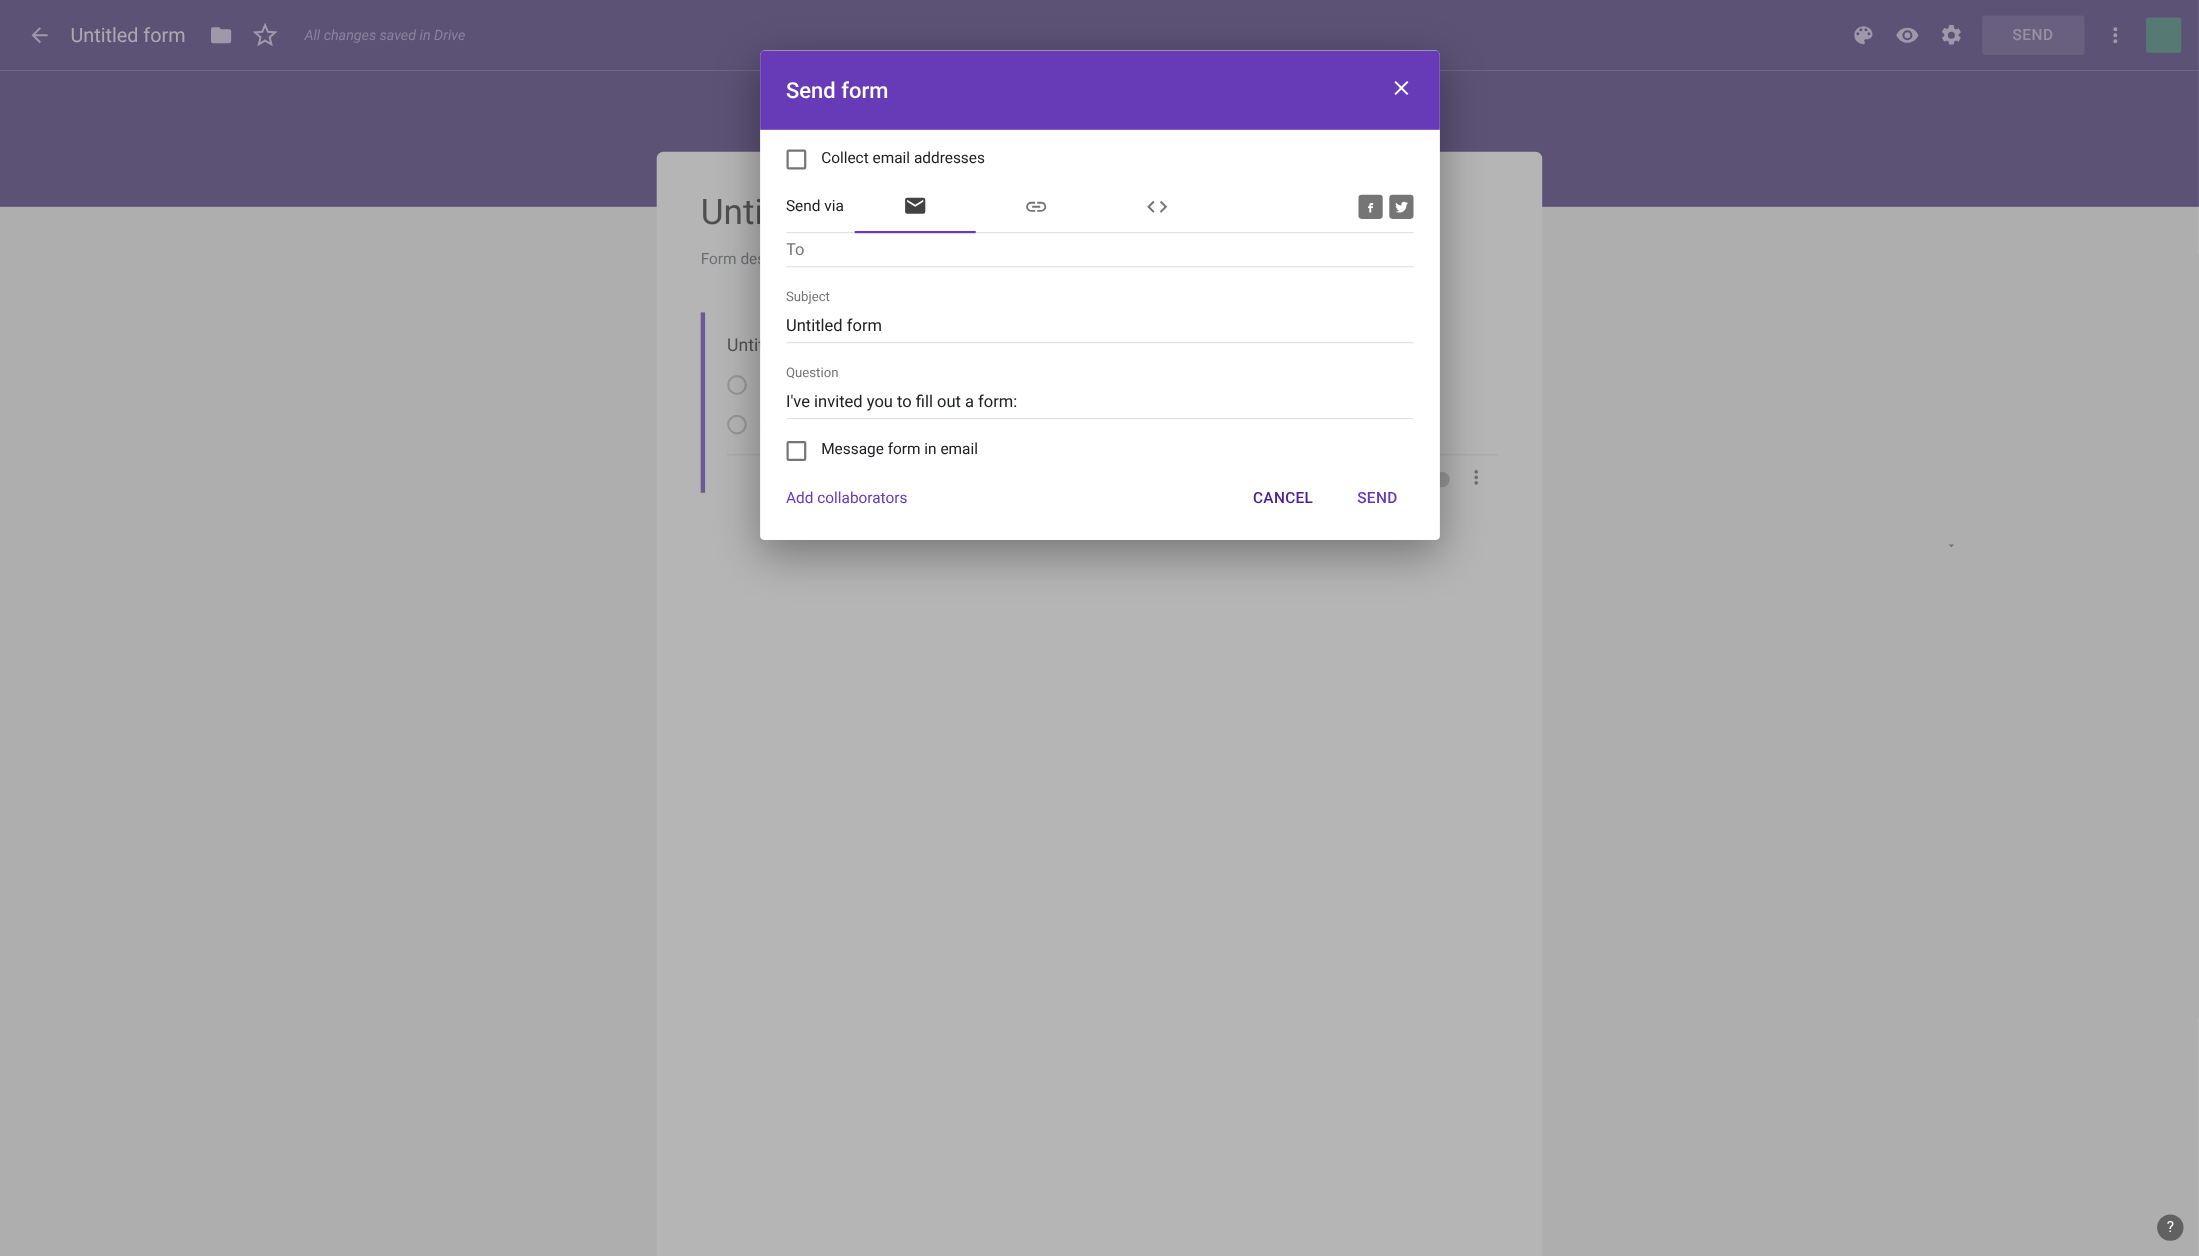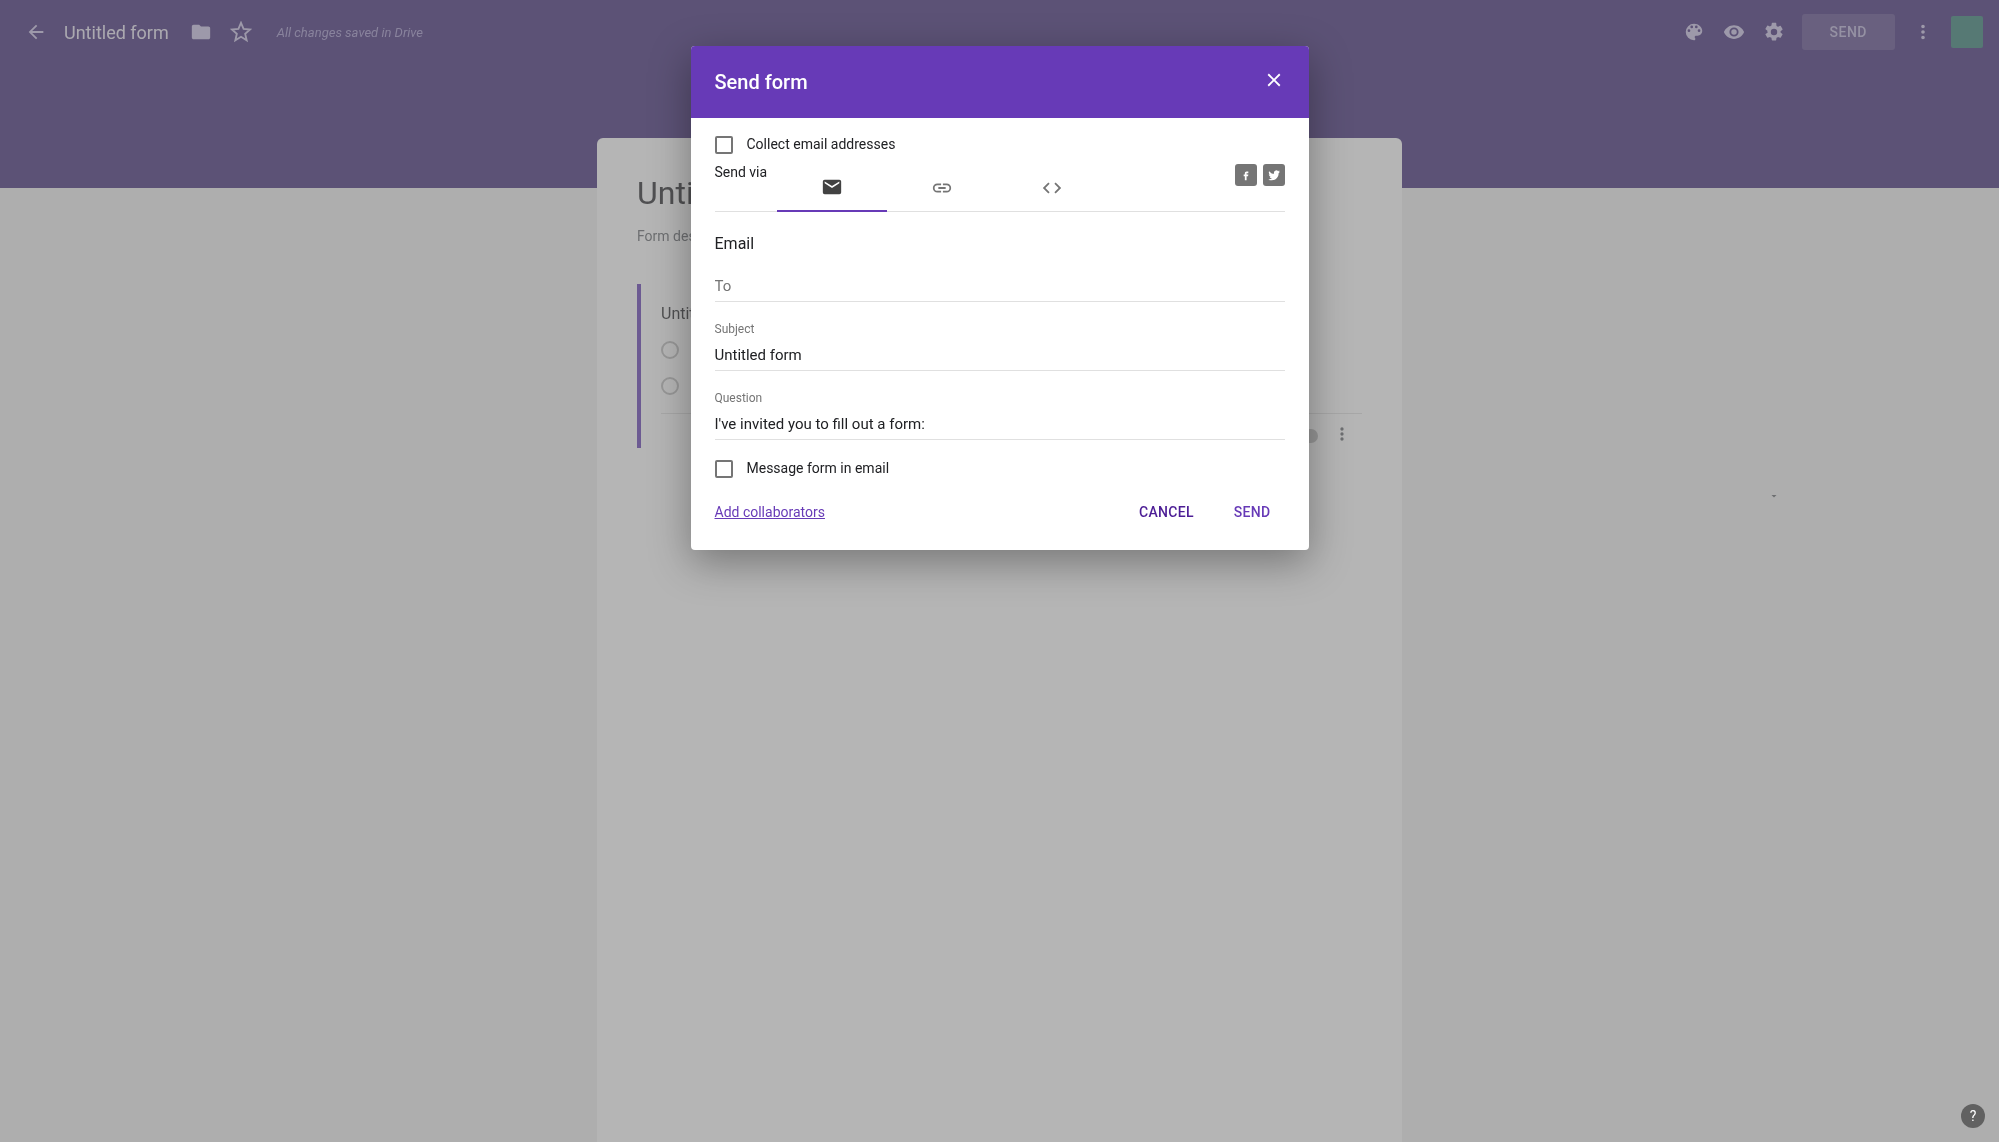--- a/index.html
+++ b/index.html
@@ -90,21 +90,21 @@
   }
   .modal-header h2 { font-size: 20px; font-weight: 500; }
   .modal-header .close { cursor: pointer; }
   .modal-header .close svg { fill: #fff; }
 
   .modal-body { padding: 18px 24px 0; }
   .check-row { display:flex; gap: 14px; margin-bottom: 10px; }
   .cbox { width: 18px; height: 18px; border: 2px solid #757575; border-radius: 2px; cursor:pointer; }
   .check-label { font-size: 14px; color: #202124; }
 
-  .sendvia-row { display:flex; align-items:flex-start; height:48px; border-bottom:1px solid #e0e0e0; }
+  .sendvia-row { display:flex; align-items:center; height:48px; border-bottom:1px solid #e0e0e0; }
   .sendvia-label { font-size: 14px; color: #202124; margin-right: 10px; }
   .tab { width: 110px; height:48px; display:flex; align-items:center; justify-content:center; cursor:pointer; }
   .tab.active { border-bottom: 2px solid #673ab7; }
   .tab svg { fill: #757575; }
   .tab.active svg { fill: #424242; }
   .sendvia-spacer { flex:1; }
   .social { display:flex; gap:6px; }
   .social .sq { width:22px; height:22px; background:#757575; border-radius:3px; display:flex; align-items:center;justify-content:center; cursor:pointer;}
   .social .sq svg { fill:#fff; width:14px; height:14px;}
 
@@ -114,21 +114,21 @@
   .field input {
     width:100%; border:none; border-bottom:1px solid #e0e0e0;
     font-size: 15px; padding: 6px 0; outline:none; color:#202124;
     background: transparent;
   }
   .field input.ph { color:#757575; }
 
   .modal-footer {
     display:flex; align-items:center; padding: 14px 24px 22px;
   }
-  .add-collab { color:#673ab7; font-size:14px; text-decoration: underline; cursor:pointer; }
+  .add-collab { color:#673ab7; font-size:14px; cursor:pointer; }
   .modal-footer .spacer { flex:1; }
   .flat-btn {
     border:none; background:none; font-size:14px; font-weight:500;
     letter-spacing:0.3px; padding: 8px 14px; cursor:pointer; border-radius:3px;
   }
   .flat-btn.cancel { color:#4c1d95; margin-right: 12px; }
   .flat-btn.send { color:#673ab7; }
 
   
   .help { position:absolute; right:14px; bottom:14px; width:24px; height:24px; border-radius:50%; background:#616161; color:#fff; display:flex; align-items:center; justify-content:center; font-size:14px; z-index:20; cursor:pointer;}
@@ -254,21 +254,20 @@
             </svg>
         </div>
         <div class="sq">
           <svg viewBox="0 0 24 24">
               <path d="M22 5.9c-.7.3-1.5.6-2.3.7.8-.5 1.5-1.3 1.8-2.3-.8.5-1.7.8-2.6 1A4.1 4.1 0 0 0 12 9.1c0 .3 0 .6.1.9-3.4-.2-6.4-1.8-8.4-4.3-.4.6-.6 1.3-.6 2.1 0 1.4.7 2.7 1.9 3.4-.7 0-1.3-.2-1.9-.5v.1c0 2 1.4 3.7 3.3 4-.3.1-.7.1-1.1.1-.3 0-.5 0-.8-.1.5 1.7 2.1 2.9 4 2.9A8.3 8.3 0 0 1 2 19.5 11.7 11.7 0 0 0 8.3 21c7.5 0 11.6-6.2 11.6-11.6v-.5c.8-.6 1.5-1.3 2.1-2z"></path>
             </svg>
         </div>
       </div>
     </div>
 
-    <div class="section-title">Email</div>
 
     <div class="field">
       <input type="text" class="ph" placeholder="To" style="">
     </div>
 
     <div class="field">
       <span class="field-label">Subject</span>
       <input type="text" value="Untitled form" style="">
     </div>
 

